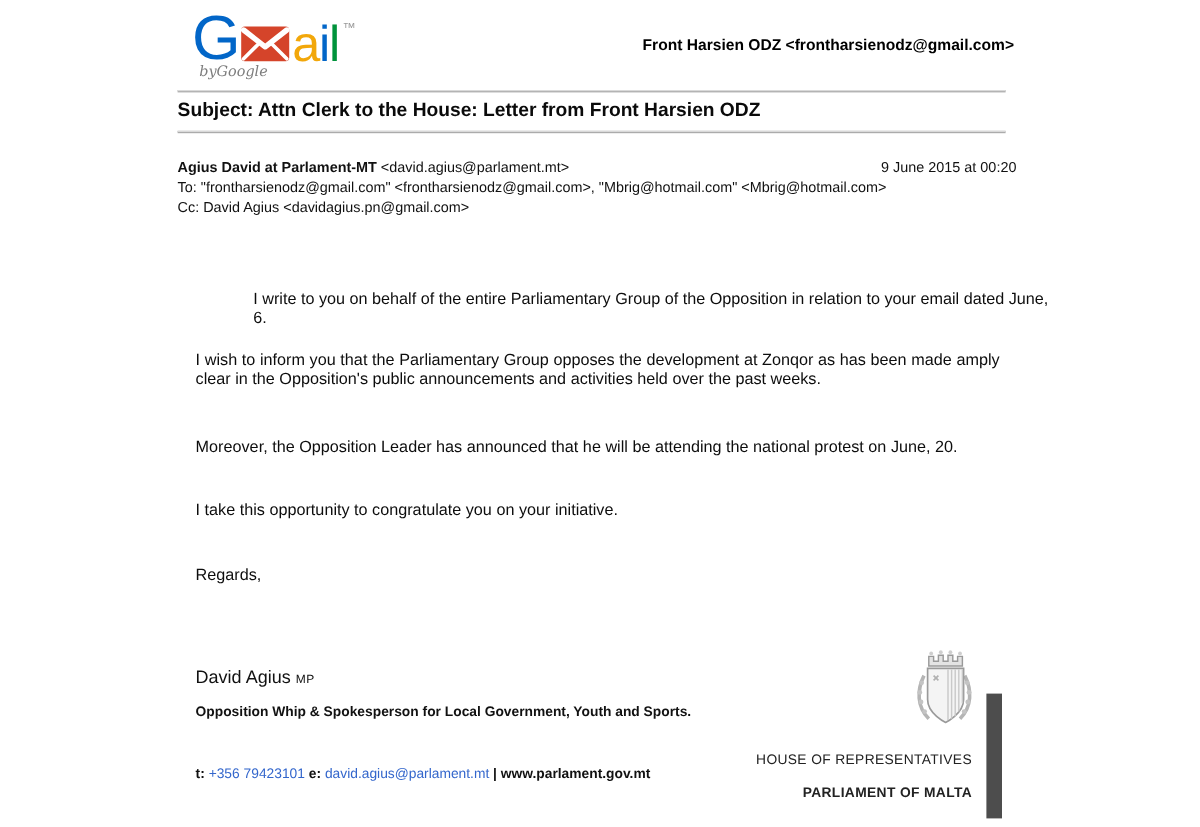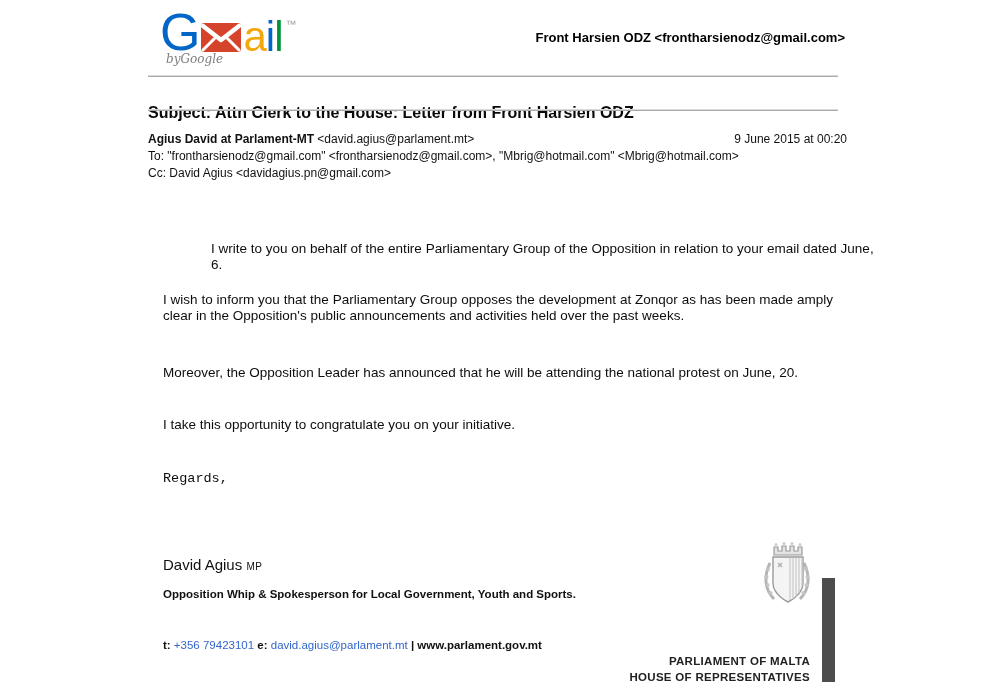--- a/index.html
+++ b/index.html
@@ -37,50 +37,50 @@
 
   .rule {
     position: absolute; left: 148px; width: 690px; height: 2px;
     background: #ababab; border-top: 1px solid #d9d9d9;
   }
   .rule-1 { top: 75px; }
   .rule-2 { top: 109px; }
 
   .subject {
     position: absolute; left: 148px; top: 84px; width: 690px;
-    font-size: 16px; font-weight: bold; color: #0a0a0a; margin-top: 20px;
+    font-size: 16px; font-weight: bold; color: #0a0a0a;
   }
 
   
   .meta { position: absolute; left: 148px; top: 118px; width: 699px; font-size: 12px; color: #111; margin-top: 14px; }
   .meta .from-line { display: flex; justify-content: space-between; }
   .meta .from-line .from-name { font-weight: bold; }
   .meta .line { margin-top: 2.5px; line-height: 15px; }
 
   
   .body-text { position: absolute; left: 163px; width: 670px; font-size: 13.5px; color: #0d0d0d; line-height: 16px; }
   .salutation { top: 188px; }
   .para-1 { top: 241px; margin-left: 48px; }
   .para-2 { top: 292px; text-align: justify; }
   .para-3 { top: 365px; }
   .para-4 { top: 417px; }
-  .closing { top: 471px; font-family: Liberation Mono, monospace; }
+  .closing { top: 471px; }
 
   
   .sig-name { position: absolute; left: 163px; top: 556px; font-size: 15px; color: #111; }
   .sig-name .mp { font-size: 10px; letter-spacing: 0.5px; }
   .sig-role { position: absolute; left: 163px; top: 588px; font-size: 11.5px; font-weight: bold; color: #111; text-align: right; }
 
   .contact { position: absolute; left: 163px; top: 639px; font-size: 11.5px; font-weight: bold; color: #111; }
   .contact .lbl { color: #111; }
   .contact .link { color: #3366cc; font-weight: normal; }
 
   
   .emblem { position: absolute; left: 760px; top: 541px; }
-  .org-1 { position: absolute; top: 628px; right: 190px; font-size: 11.5px; font-weight: bold; color: #222; letter-spacing: 0.3px; margin-top: 43px; }
+  .org-1 { position: absolute; top: 628px; right: 190px; font-size: 11.5px; font-weight: normal; color: #222; letter-spacing: 0.3px; }
   .org-2 { position: absolute; top: 655px; right: 190px; font-size: 11.5px; font-weight: bold; color: #222; letter-spacing: 0.3px; }
   .side-bar { position: absolute; left: 822px; top: 578px; width: 13px; height: 104px; background: #4d4d4d; }
 </style>
 </head>
 <body>
 
 <div class="page">
 
   <div class="gmail-logo">
     <div class="letters">

